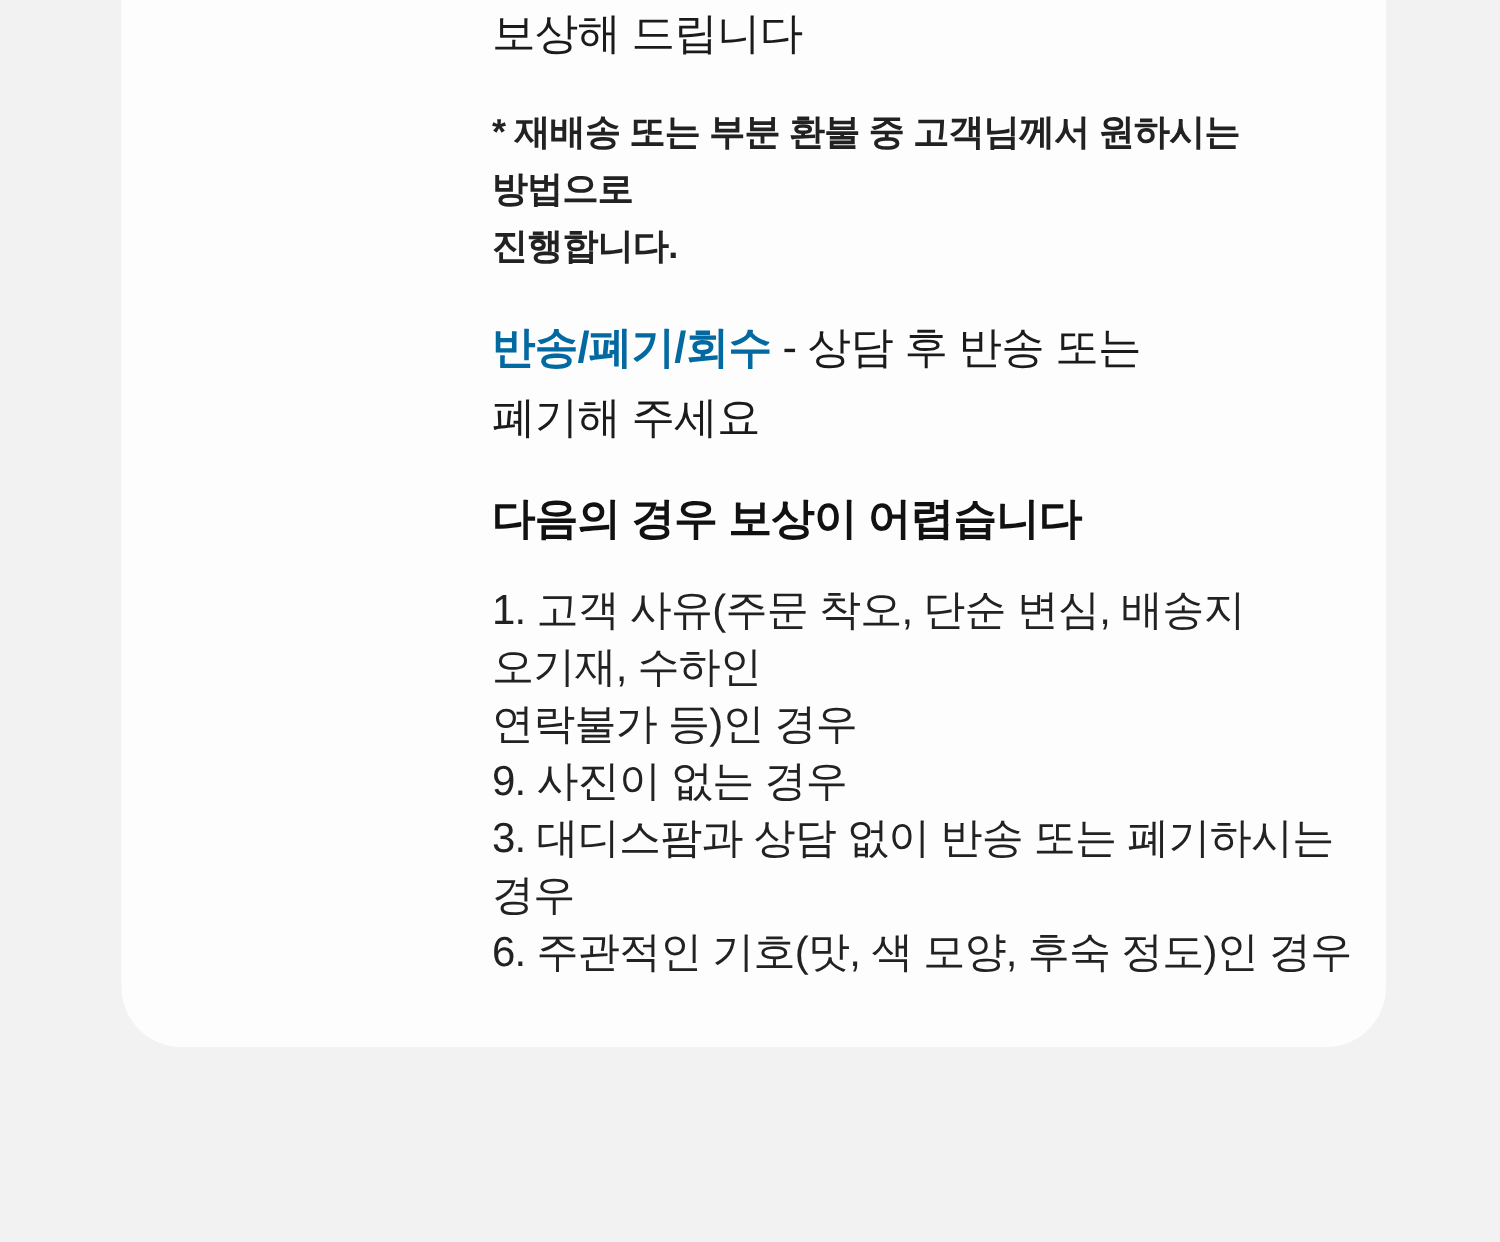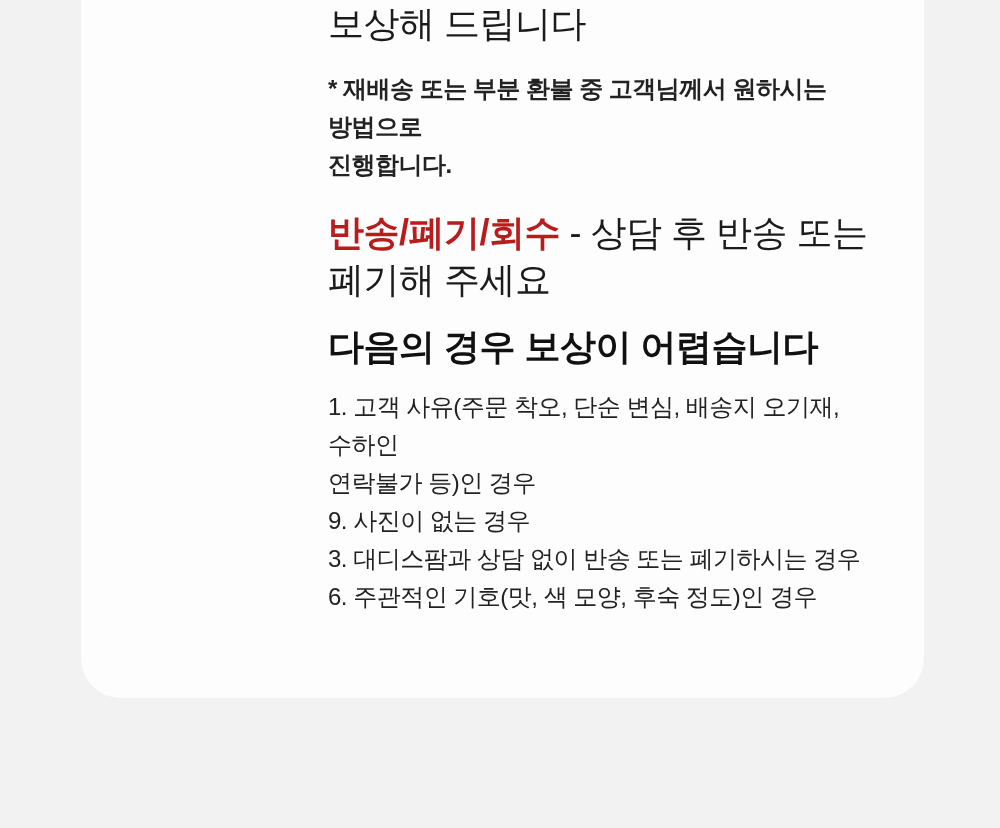--- a/index.html
+++ b/index.html
@@ -27,29 +27,29 @@
     position: absolute;
     left: 247px;
     top: 0;
     width: 586px;
     color: #222222;
     letter-spacing: -0.5px;
     word-break: keep-all;
   }
   .heading {
     margin: 0;
-    font-size: 36px;
+    font-size: 29px;
     line-height: 47px;
     font-weight: 400;
     color: #1b1b1b;
     white-space: pre-line;
   }
   .heading .bold-part {
     font-weight: 700;
-    color: #b91c1c;
+    color: #0369a1;
   }
   .heading.bold {
     font-weight: 700;
     color: #111111;
   }
   .para {
     margin: 0;
     font-size: 24px;
     line-height: 38px;
     font-weight: 700;
@@ -58,21 +58,21 @@
   .para.redelivery { margin-top: 23px; }
   .heading.return  { margin-top: 25px; }
   .para.return-note { margin-top: 0; }
   .heading.difficult { margin-top: 20px; }
   .cases {
     list-style: none;
     margin: 18px 0 0 0;
     padding: 0;
   }
   .cases li {
-    font-size: 24px;
+    font-size: 28px;
     line-height: 38px;
     font-weight: 400;
     white-space: pre-line;
   }
 </style>
 </head>
 <body>
 
 <div class="card">
   <div class="content">

